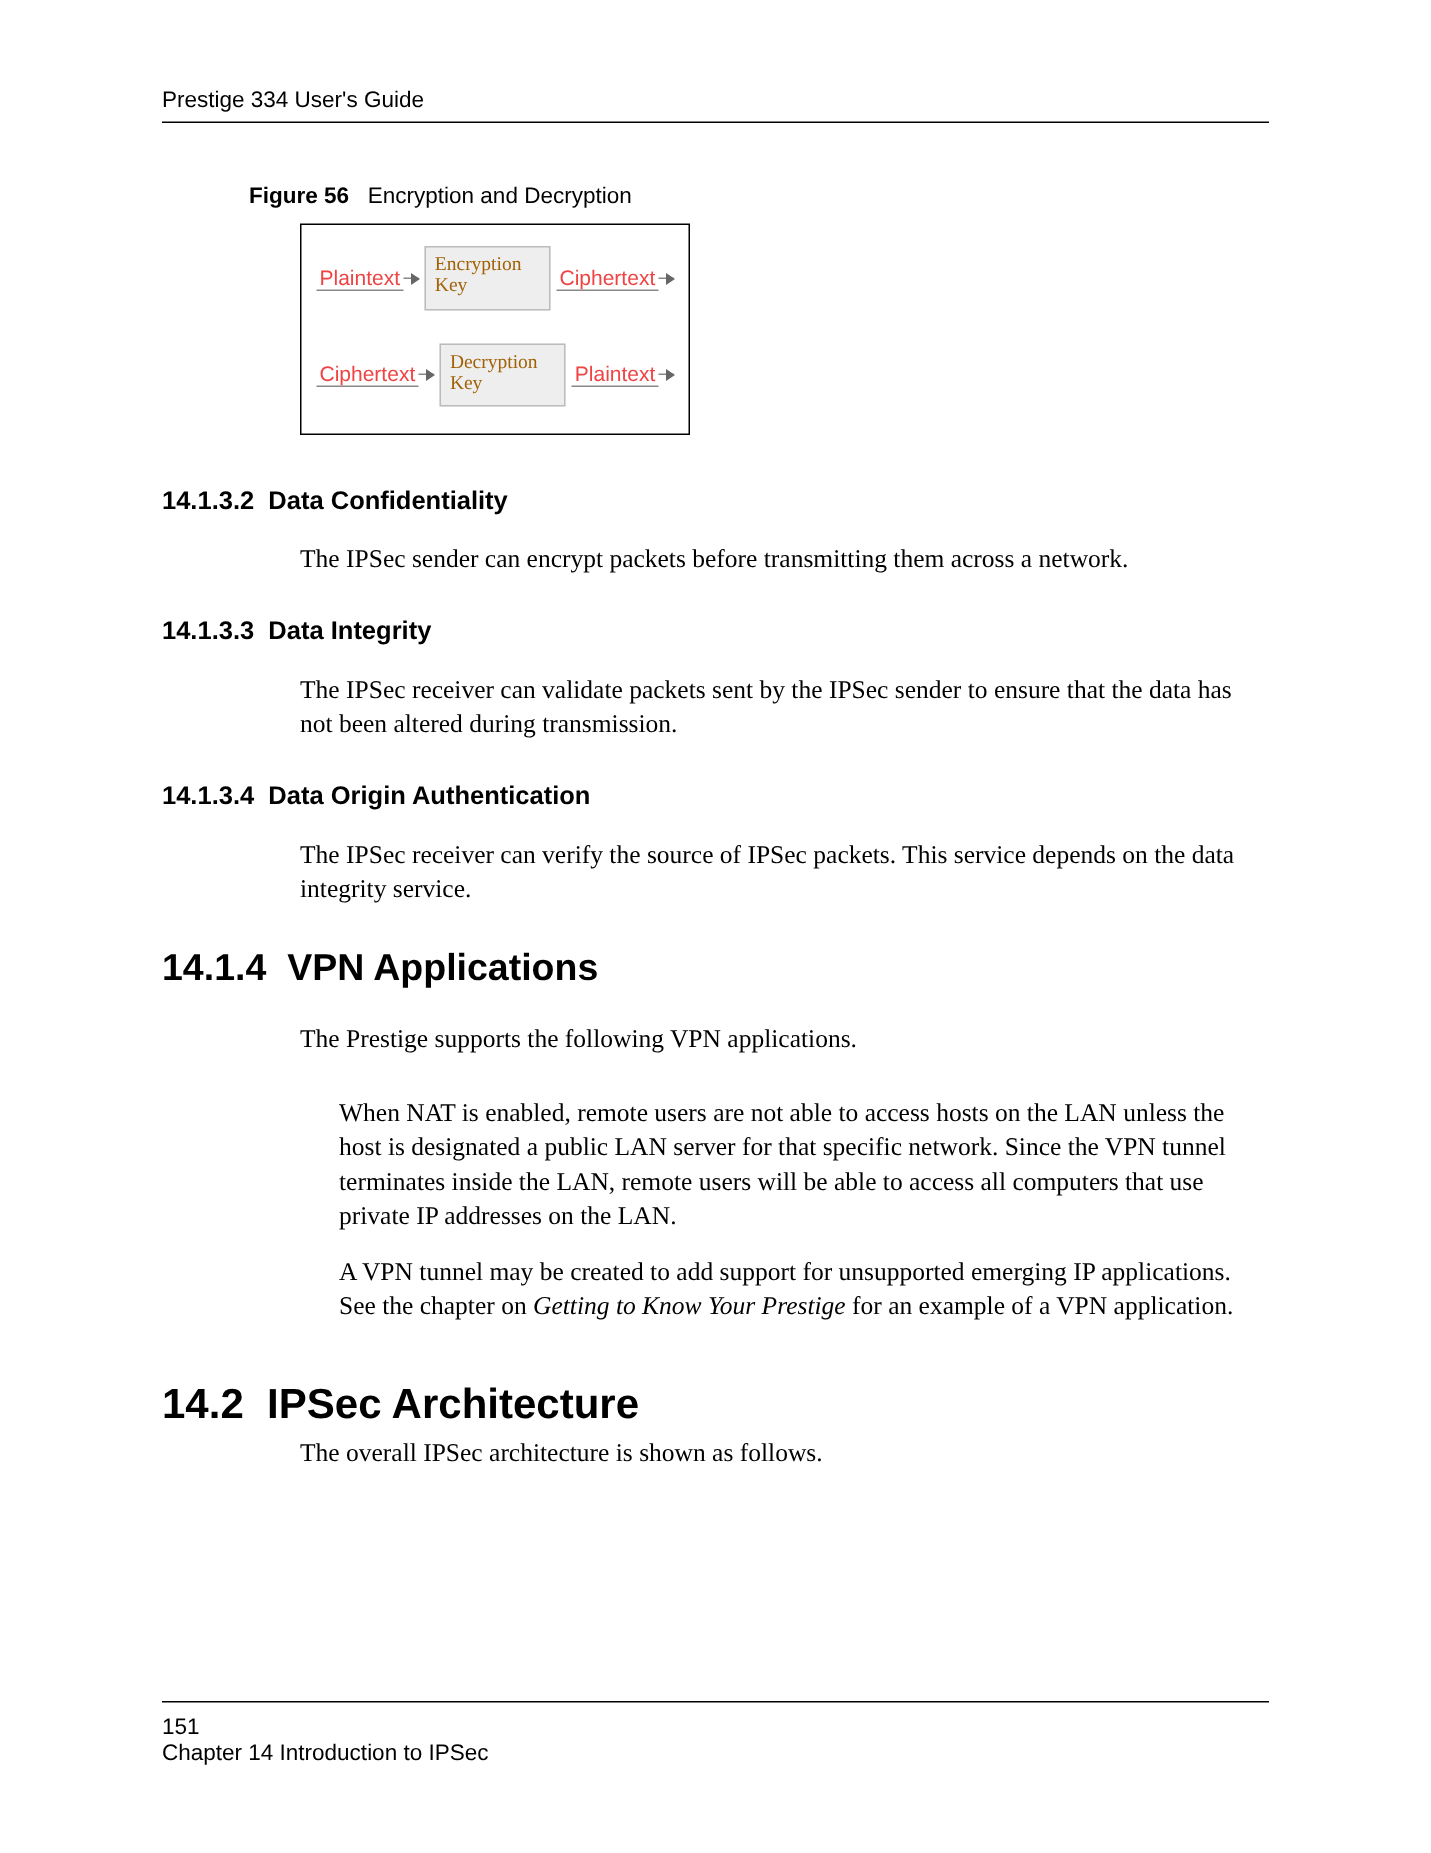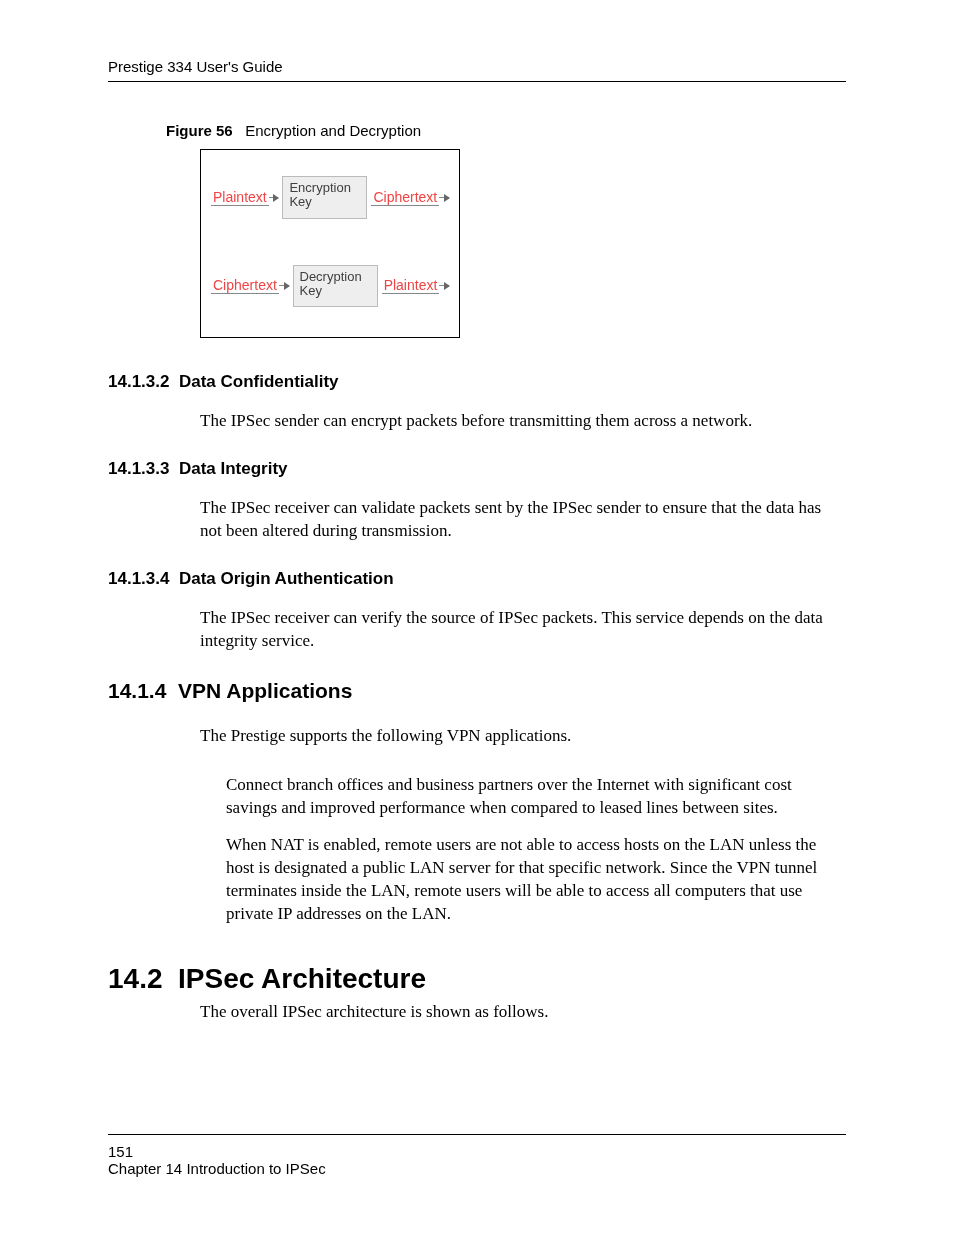--- a/index.html
+++ b/index.html
@@ -42,25 +42,25 @@
     .fig-text {
       font-family: Arial, Helvetica, sans-serif;
       font-size: 14px;
       border-bottom: 1px solid #888;
       color: #ef4444;
       padding: 0 2px;
     }
     .fig-key {
       background: #eee;
       border: 1px solid #bbb;
-      font-family: Liberation Sans, sans-serif;
+      font-family: Liberation Serif, serif;
       font-size: 13px;
-      color: #404040;
+      color: #a16207;
       padding: 4px 6px 8px 6px;
-      margin: 12px 4px;
+      margin: 0 4px;
       line-height: 1.1;
     }
     .fig-arrow {
       width: 12px;
       height: 1px;
       border-top: 1px solid #888;
       position: relative;
       margin: 0 0px;
     }
     .fig-arrow::after {
@@ -74,21 +74,21 @@
     }
     .h4 {
       font-family: Arial, Helvetica, sans-serif;
       font-weight: bold;
       font-size: 17px;
       margin-bottom: 18px;
     }
     .h3 {
       font-family: Arial, Helvetica, sans-serif;
       font-weight: bold;
-      font-size: 21px;
+      font-size: 25px;
       margin-bottom: 22px;
     }
     .h2 {
       font-family: Arial, Helvetica, sans-serif;
       font-weight: bold;
       font-size: 28px;
       margin-top: 38px;
       margin-bottom: 6px;
     }
     .body-p {
@@ -172,28 +172,28 @@
   <span>14.1.3.4</span>&nbsp;&nbsp;<span>Data Origin Authentication</span>
 </div>
 <p class="body-p">The IPSec receiver can verify the source of IPSec packets. This service depends on the data integrity service.</p>
 
 <div class="h3">
   <span>14.1.4</span>&nbsp;&nbsp;<span>VPN Applications</span>
 </div>
 <p class="body-p">The Prestige supports the following VPN applications.</p>
 
 <div class="bullet-item">
-  <div class="bullet-body">Connect branch offices and business partners over the Internet with significant cost savings and improved performance when compared to leased lines between sites.</div>
 </div>
 
 <div class="bullet-item">
   <div class="bullet-body">When NAT is enabled, remote users are not able to access hosts on the LAN unless the host is designated a public LAN server for that specific network. Since the VPN tunnel terminates inside the LAN, remote users will be able to access all computers that use private IP addresses on the LAN.</div>
 </div>
 
 <div class="bullet-item">
+  <div class="bullet-body"><span>A VPN tunnel may be created to add support for unsupported emerging IP applications. See the chapter on </span><i>Getting to Know Your Prestige</i><span> for an example of a VPN application.</span></div>
 </div>
 
 <div class="h2">
   <span>14.2</span>&nbsp;&nbsp;<span>IPSec Architecture</span>
 </div>
 <p class="body-p">The overall IPSec architecture is shown as follows.</p>
 
 <div class="footer">
   <span>151</span>
   <span>Chapter 14 Introduction to IPSec</span>

